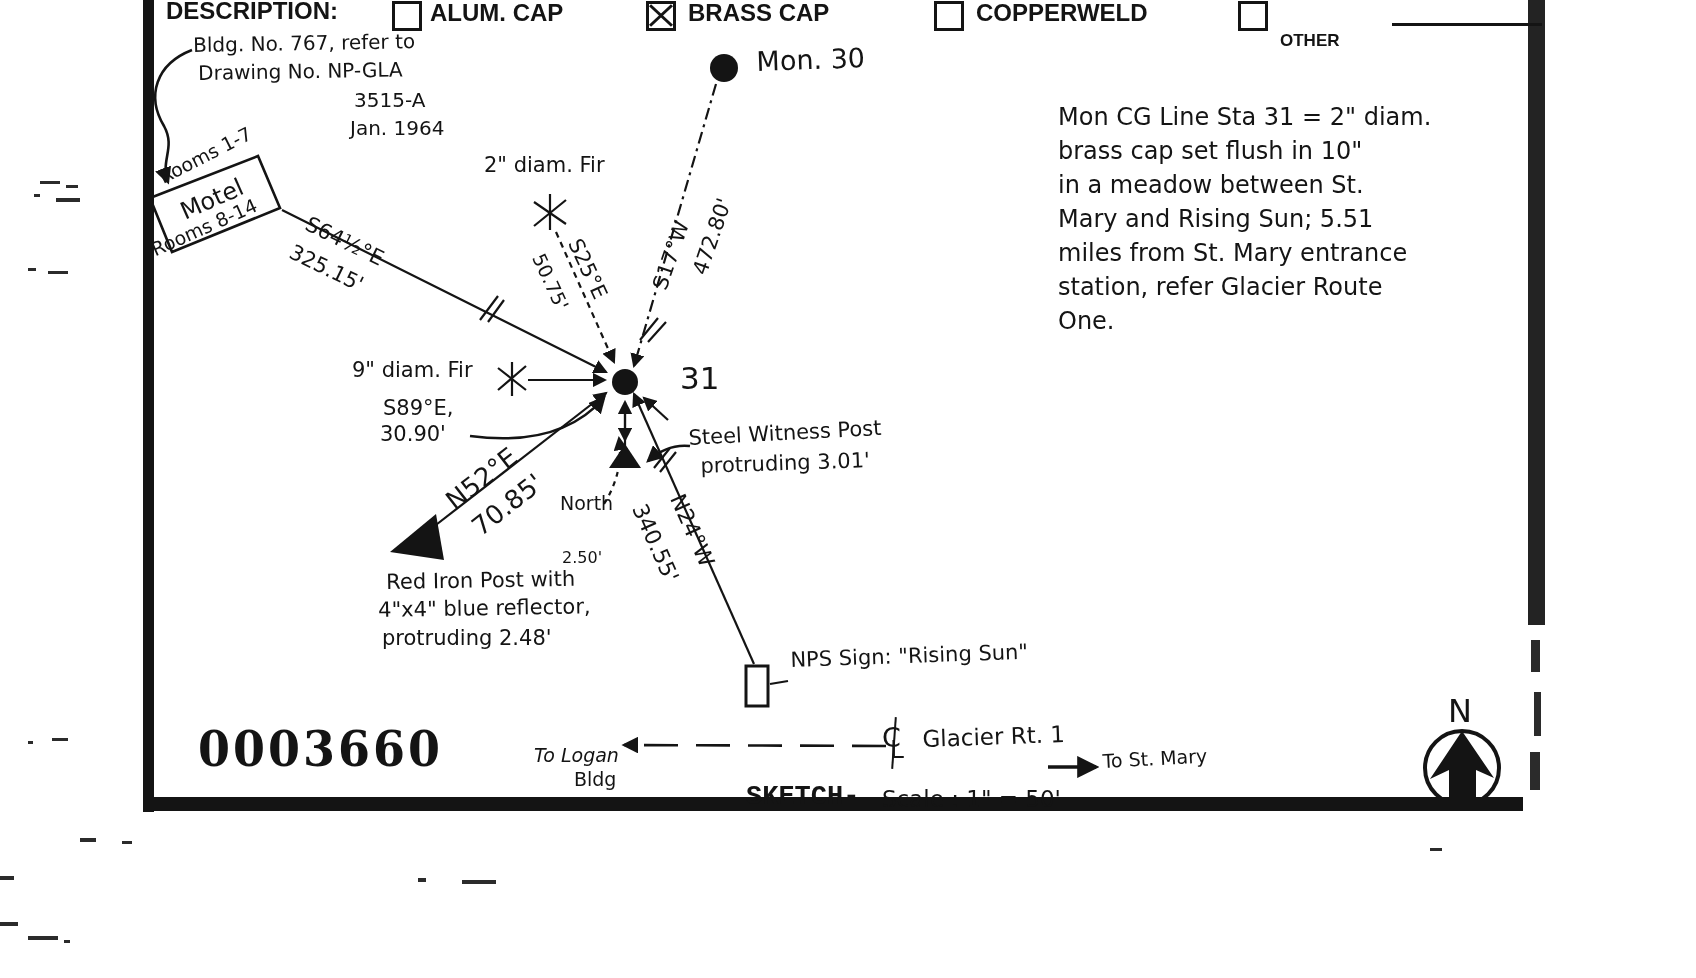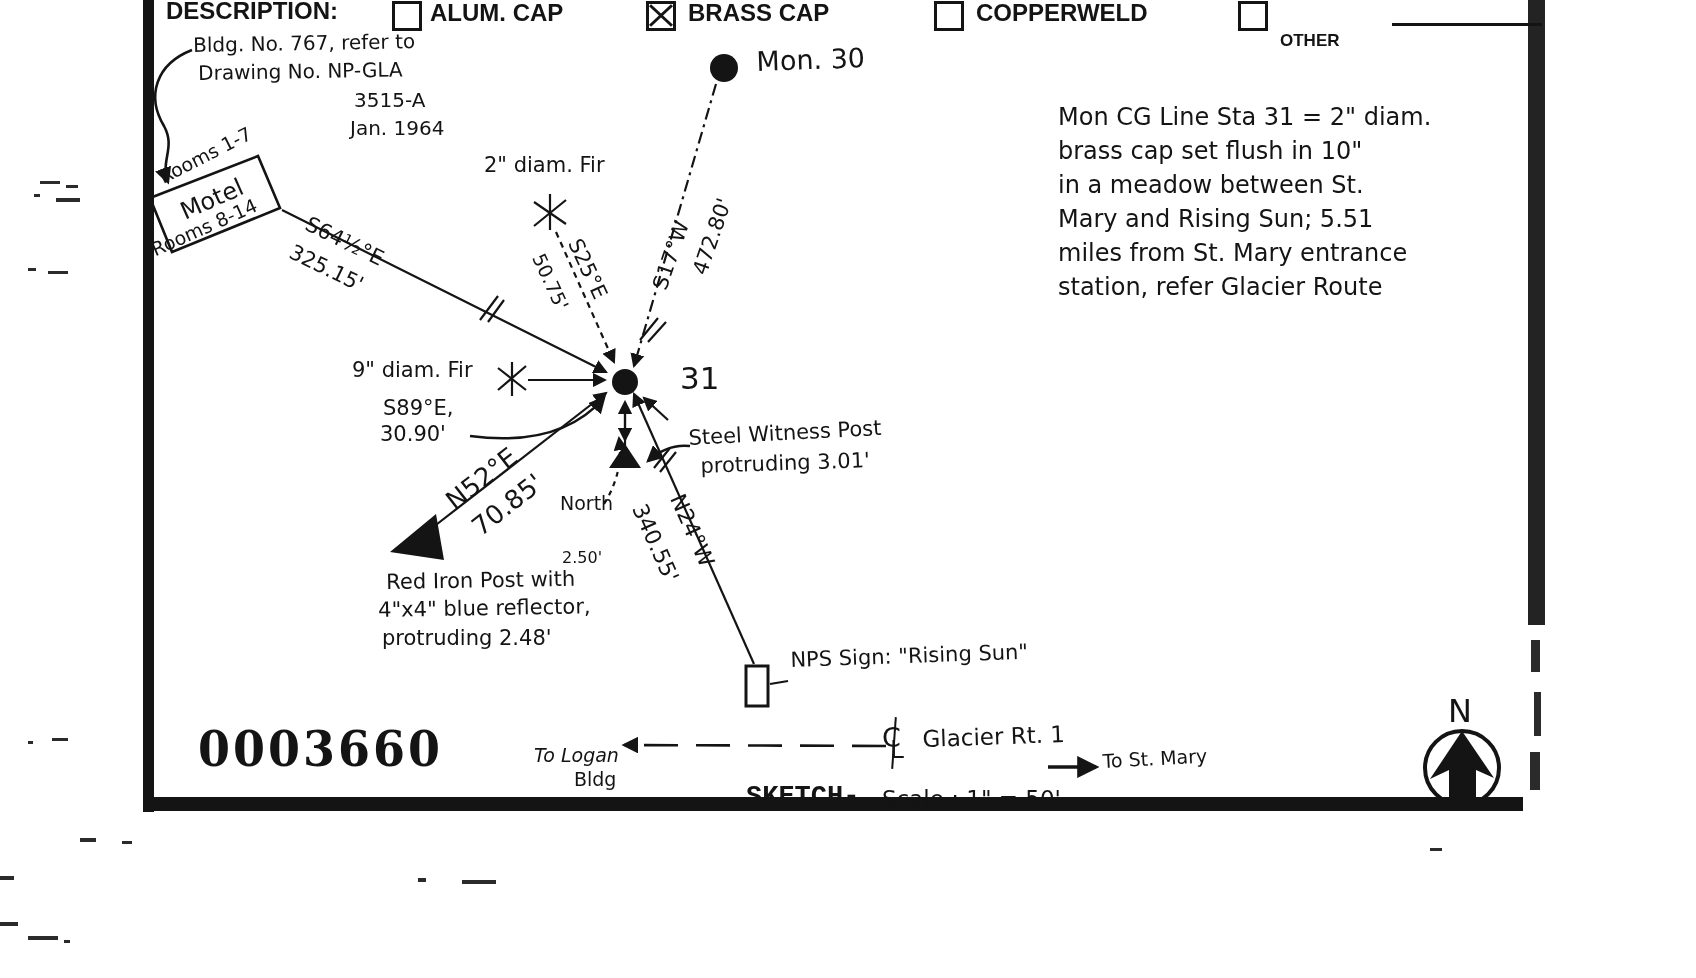--- a/index.html
+++ b/index.html
@@ -158,20 +158,21 @@
 
   <div class="abs hw rot" style="left:790px;top:648px;font-size:21px;transform:rotate(-2deg);">NPS Sign: "Rising Sun"</div>
 
   <div class="abs hw" style="left:1058px;top:100px;font-size:24px;line-height:34px;">
     <div>Mon CG Line Sta 31 = 2" diam.</div>
     <div>brass cap set flush in 10"</div>
     <div>in a meadow between St.</div>
     <div>Mary and Rising Sun; 5.51</div>
     <div>miles from St. Mary entrance</div>
     <div>station, refer Glacier Route</div>
+    <div>One.</div>
   </div>
 
   <div class="abs hw" style="left:534px;top:744px;font-size:19px;font-style:italic;">To Logan</div>
   <div class="abs hw" style="left:574px;top:768px;font-size:19px;">Bldg</div>
   <span class="cl-sym hw">
     <span class="cl-c">C</span>
     <span class="cl-l">L</span>
   </span>
   <div class="abs hw rot" style="left:922px;top:726px;font-size:23px;transform:rotate(-2deg);">Glacier Rt. 1</div>
   <div class="abs hw rot" style="left:1102px;top:750px;font-size:19px;transform:rotate(-3deg);">To St. Mary</div>

